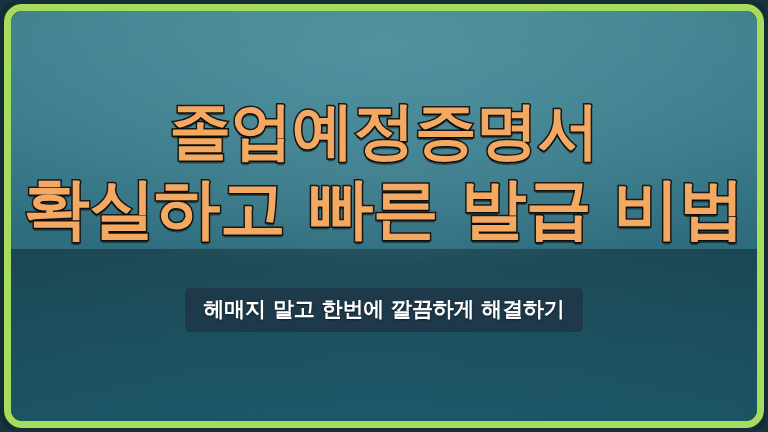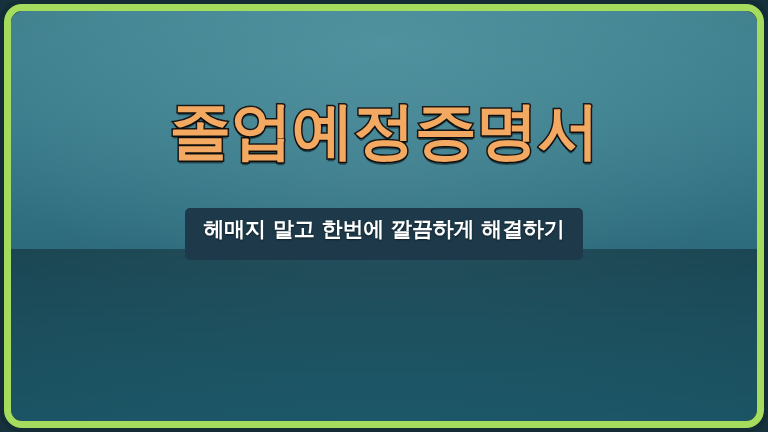--- a/index.html
+++ b/index.html
@@ -118,39 +118,40 @@
     margin-top: 14px;
   }
 
   .subtitle-band {
     margin-top: 46px;
     background: #1e3a4a;
     color: #ffffff;
     font-size: 21px;
     font-weight: 800;
     letter-spacing: -0.01em;
-    padding: 7px 18px 17px 18px;
+    padding: 7px 18px 9px 18px;
     white-space: nowrap;
     text-shadow: 0 1px 2px rgba(0,0,0,0.5);
     border-radius: 5px;
   }
 </style>
 </head>
 <body>
 
 <div class="thumb-canvas">
 
   <div class="frame-outer"></div>
 
   <div class="stage"></div>
 
   <div class="frame-green"></div>
 
   <div class="content">
 
     <h1 class="headline headline-1">졸업예정증명서</h1>
 
+    <h1 class="headline headline-2">확실하고 빠른 발급 비법</h1>
 
     <div class="subtitle-band">헤매지 말고 한번에 깔끔하게 해결하기</div>
 
   </div>
 
 </div>
 
 </body></html>

